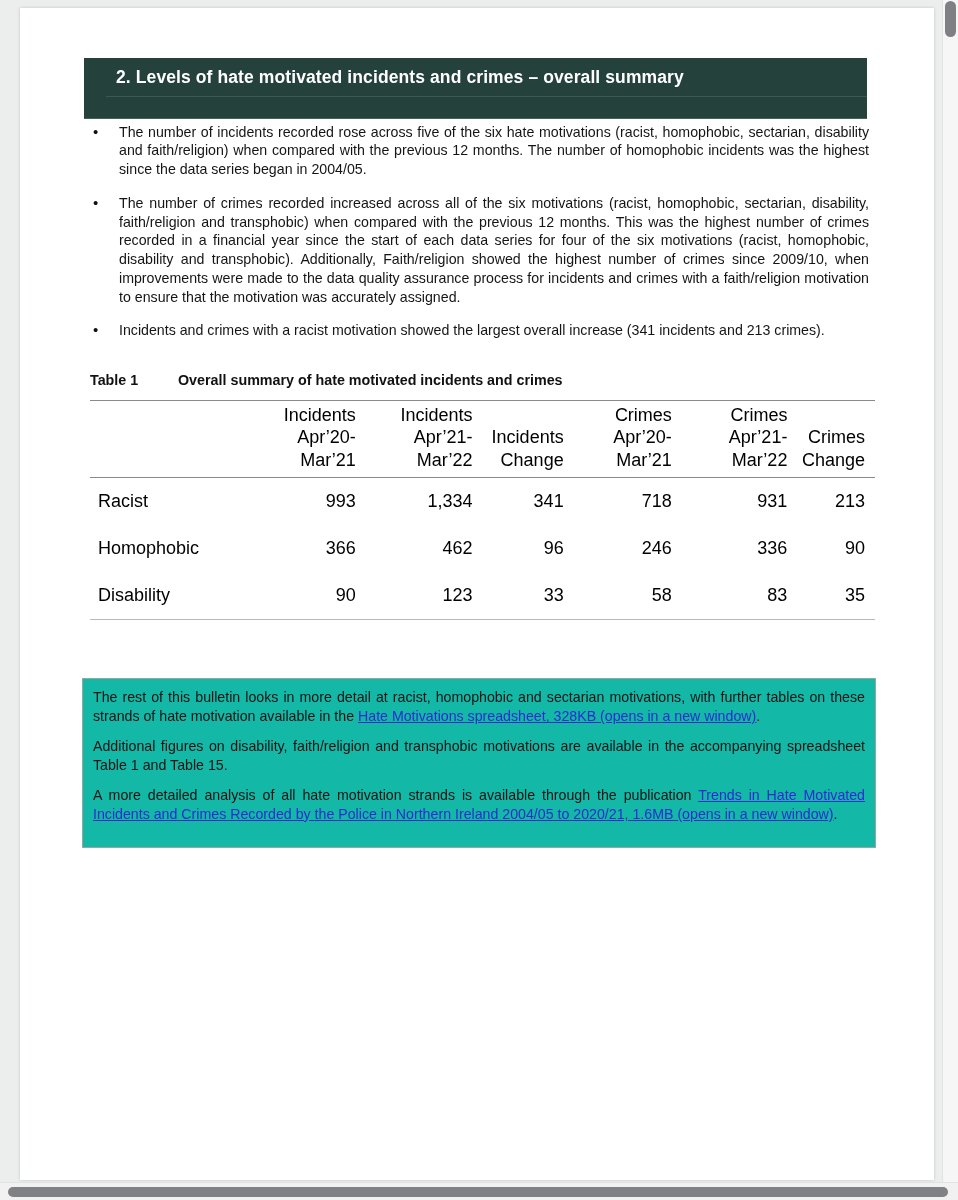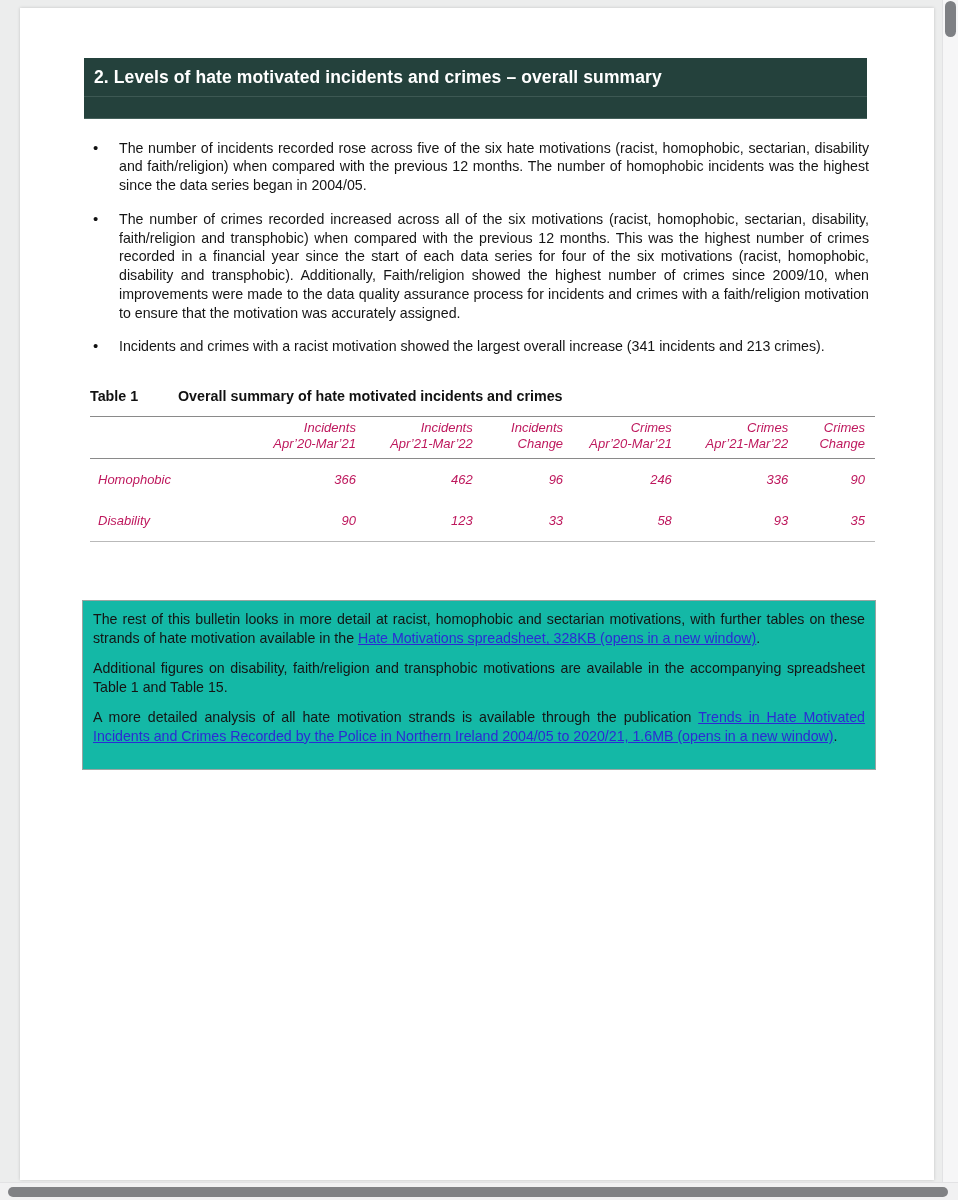--- a/index.html
+++ b/index.html
@@ -65,37 +65,38 @@
     border-bottom: 1px solid #46615c;
   }
   .banner-title {
     color: #ffffff;
     font-size: 17.5px;
     font-weight: bold;
     letter-spacing: 0.1px;
     padding: 9px 0 8px 10px;
     line-height: 1.18;
     border-bottom: 1px solid #3d5853;
+    margin-left: 22px;
   }
   .banner-strip {
     height: 21px;
   }
 
   
   .intro {
     font-size: 14.3px;
     color: #1a1a1a;
     margin-top: 25px;
     margin-left: 5px;
     line-height: 1.35;
   }
   sup { font-size: 0.66em; vertical-align: super; line-height: 0; }
 
   ul.bullets {
-    margin: 20px 0 0 0;
+    margin: 4px 0 0 0;
     padding: 0;
     list-style: none;
   }
   ul.bullets > li {
     position: relative;
     padding-left: 35px;
     margin-bottom: 15px;
     font-size: 14.2px;
     line-height: 1.32;
     color: #151515;
@@ -118,23 +119,22 @@
     font-weight: bold;
     color: #111;
   }
   .table-caption .cap-num { display: inline-block; width: 88px; }
 
   table.summary {
     margin-top: 12px;
     margin-left: 6px;
     width: 785px;
     border-collapse: collapse;
-    font-size: 13px;
-    color: #be185d;
-    font-style: italic;
+    font-size: 18px;
+    color: #000000;
   }
   table.summary thead th {
     font-weight: normal;
     text-align: right;
     padding: 3px 10px 6px 0;
     line-height: 1.25;
     vertical-align: bottom;
     border-top: 1.3px solid #8a8a8a;
     border-bottom: 1.3px solid #8a8a8a;
   }
@@ -233,35 +233,44 @@
               <div>Apr’21-Mar’22</div>
             </th>
             <th class="col-d6">
               <div>Crimes</div>
               <div>Change</div>
             </th>
           </tr>
         </thead>
         <tbody>
           <tr>
+            <td class="rowlab">Racist</td>
+            <td>993</td>
+            <td>1,334</td>
+            <td>341</td>
+            <td>718</td>
+            <td>931</td>
+            <td>213</td>
+          </tr>
+          <tr>
             <td class="rowlab">Homophobic</td>
             <td>366</td>
             <td>462</td>
             <td>96</td>
             <td>246</td>
             <td>336</td>
             <td>90</td>
           </tr>
           <tr>
             <td class="rowlab">Disability</td>
             <td>90</td>
             <td>123</td>
             <td>33</td>
             <td>58</td>
-            <td>93</td>
+            <td>83</td>
             <td>35</td>
           </tr>
         </tbody>
       </table>
 
       <div class="callout">
         <p><span>The rest of this bulletin looks in more detail at racist, homophobic and sectarian motivations, with further tables on these strands of hate motivation available in the </span><a href="#">Hate Motivations spreadsheet, 328KB (opens in a new window)</a><span>.</span></p>
         <p>Additional figures on disability, faith/religion and transphobic motivations are available in the accompanying spreadsheet Table 1 and Table 15.</p>
         <p><span>A more detailed analysis of all hate motivation strands is available through the publication </span><a href="#">Trends in Hate Motivated Incidents and Crimes Recorded by the Police in Northern Ireland 2004/05 to 2020/21, 1.6MB (opens in a new window)</a><span>.</span></p>
       </div>

